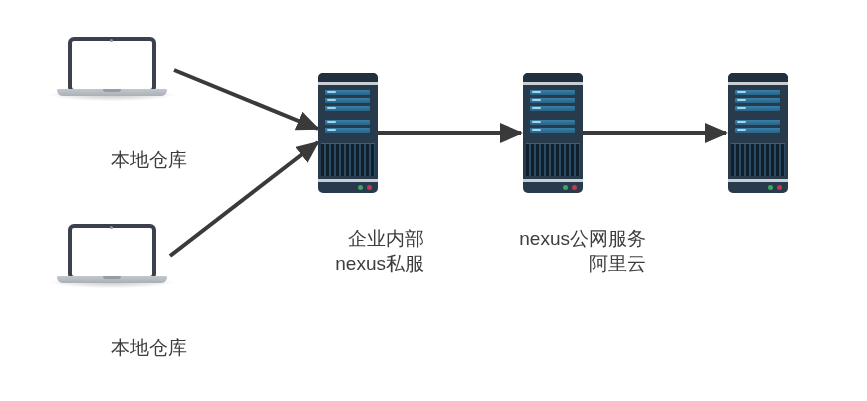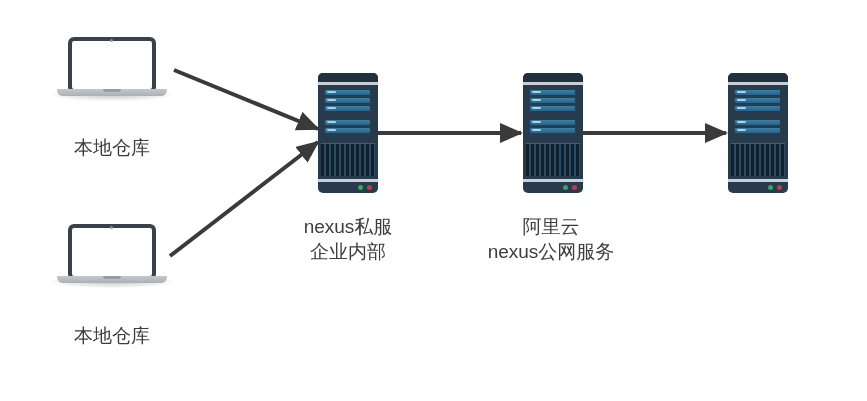--- a/index.html
+++ b/index.html
@@ -78,22 +78,23 @@
   .server .sv-led { width: 5px; height: 5px; border-radius: 50%; }
   .server .sv-led.green { background: #3ea35f; }
   .server .sv-led.red { background: #c13a4e; }
 
   
   .node-label {
     position: absolute; z-index: 2;
     color: #3d3d3d;
     font-size: 19px;
     line-height: 25px;
-    text-align: center;
+    text-align: right;
     white-space: nowrap;
+    margin-top: 12px;
   }
 </style>
 </head>
 <body>
 
 <div class="canvas">
 
   <svg class="arrows" viewBox="0 0 867 401" xmlns="http://www.w3.org/2000/svg">
     <defs>
       <marker id="ah" markerUnits="userSpaceOnUse" markerWidth="24" markerHeight="20" refX="21" refY="10" orient="auto">
@@ -137,44 +138,44 @@
       <div class="sv-bar"></div>
     </div>
     <div class="sv-vents"></div>
     <div class="sv-sep"></div>
     <div class="sv-leds">
       <div class="sv-led green"></div>
       <div class="sv-led red"></div>
     </div>
   </div>
   <div class="node-label" style="left:272px; top:214px; width:152px;">
+    <div>企业内部</div>
     <div>nexus私服</div>
-    <div>企业内部</div>
   </div>
 
   <div class="server" style="left:523px; top:73px;">
     <div class="sv-cap"></div>
     <div class="sv-capline"></div>
     <div class="sv-slots">
       <div class="sv-bar"></div>
       <div class="sv-bar"></div>
       <div class="sv-bar"></div>
       <div class="sv-bar gap"></div>
       <div class="sv-bar"></div>
     </div>
     <div class="sv-vents"></div>
     <div class="sv-sep"></div>
     <div class="sv-leds">
       <div class="sv-led green"></div>
       <div class="sv-led red"></div>
     </div>
   </div>
   <div class="node-label" style="left:456px; top:214px; width:190px;">
+    <div>nexus公网服务</div>
     <div>阿里云</div>
-    <div>nexus公网服务</div>
   </div>
 
   <div class="server" style="left:728px; top:73px;">
     <div class="sv-cap"></div>
     <div class="sv-capline"></div>
     <div class="sv-slots">
       <div class="sv-bar"></div>
       <div class="sv-bar"></div>
       <div class="sv-bar"></div>
       <div class="sv-bar gap"></div>

